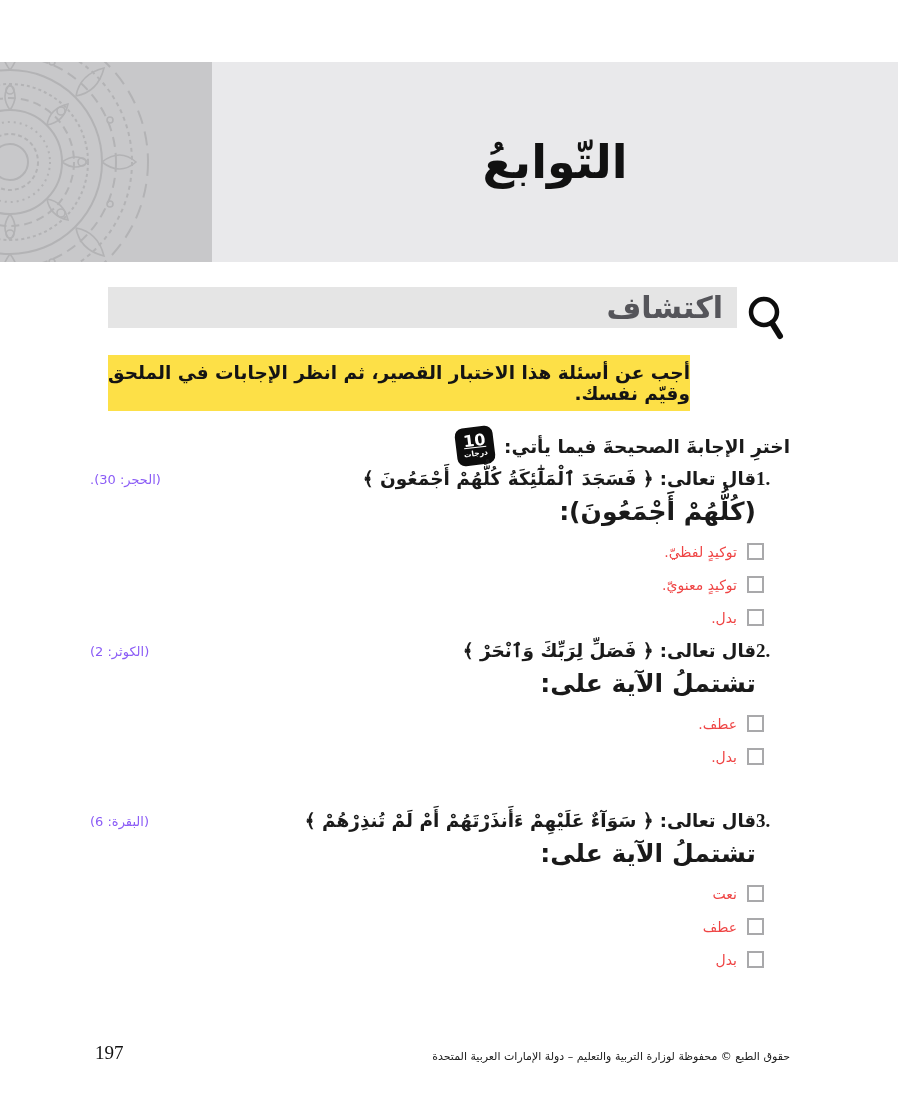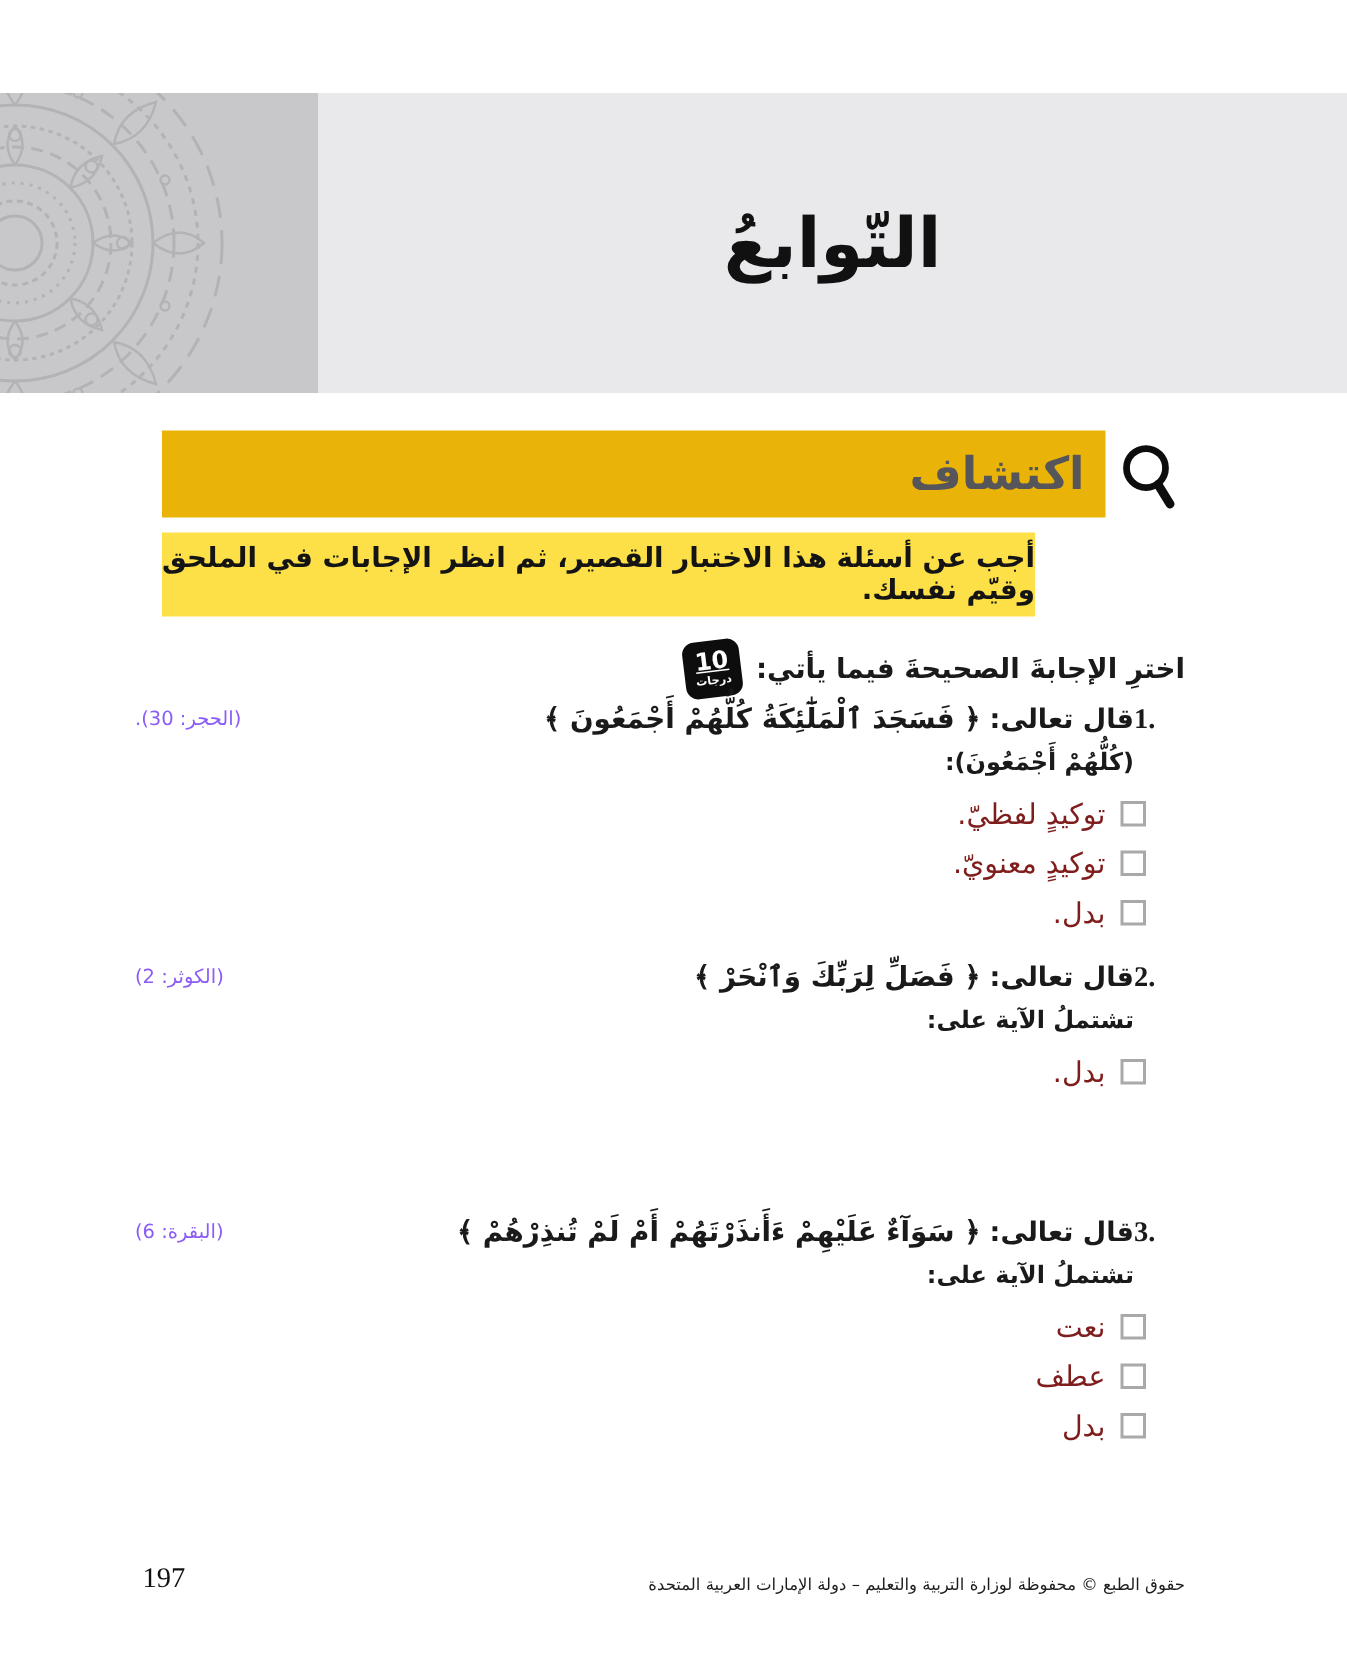--- a/index.html
+++ b/index.html
@@ -20,22 +20,22 @@
   .banner-dark svg { position:absolute; left:-70px; top:-10px; }
   .page-title {
     position:absolute; top:0; left:212px; right:0; height:200px;
     display:flex; align-items:center; justify-content:center;
     font-size:46px; font-weight:bold; color:#111;
   }
 
   
   .discovery-row { position:absolute; top:287px; left:108px; width:682px; height:58px; }
   .discovery-bar {
-    position:absolute; top:0; right:53px; left:0; height:58px;
-    background:#eab308;
+    position:absolute; top:0; right:53px; left:0; height:41px;
+    background:#e5e5e5;
     display:flex; align-items:center;
     padding-right:14px;
   }
   .discovery-label { font-size:30px; font-weight:bold; color:#55555a; }
   .search-icon-wrap { position:absolute; top:5px; right:0; width:48px; height:52px; }
 
   
   .note-box {
     position:absolute; top:355px; left:108px; width:582px; height:56px;
     background:#fde047;
@@ -61,29 +61,29 @@
   
   .question { position:absolute; right:108px; left:90px; }
   .q-header { display:flex; align-items:baseline; }
   .q-number {
     flex:0 0 34px; font-family:"Liberation Serif","DejaVu Serif",serif;
     font-weight:bold; font-size:19px; direction:ltr; text-align:left;
   }
   .q-lead { font-size:18px; font-weight:bold; white-space:nowrap; }
   .q-verse { font-size:18.5px; font-weight:bold; white-space:nowrap; margin-right:6px; }
   .q-ref { margin-right:auto; font-size:13px; color:#8b5cf6; align-self:center; white-space:nowrap; }
-  .q-prompt { margin-right:34px; margin-top:7px; font-size:16px; font-weight:bold; }
+  .q-prompt { margin-right:34px; margin-top:7px; font-size:25px; font-weight:bold; }
   .q-options { margin-right:26px; margin-top:9px; }
   .option { display:flex; align-items:center; height:33px; }
   .checkbox {
     width:17px; height:17px; background:#fff;
     border:2px solid #a9a9ab; margin-left:10px; flex:0 0 auto;
     cursor:pointer;
   }
-  .option-label { font-size:19px; color:#7f1d1d; }
+  .option-label { font-size:14px; color:#ef4444; }
 
   #q1 { top:468px; }
   #q2 { top:640px; }
   #q3 { top:810px; }
 
   
   .footer { position:absolute; top:1042px; left:0; right:0; height:30px; }
   .page-number {
     position:absolute; left:95px; top:0;
     font-family:"Liberation Serif","DejaVu Serif",serif;
@@ -190,20 +190,24 @@
     <div class="q-header">
       <span class="q-number">2.</span>
       <span class="q-lead">قال تعالى:</span>
       <span class="q-verse">﴿ فَصَلِّ لِرَبِّكَ وَٱنْحَرْ ﴾</span>
       <span class="q-ref">(الكوثر: 2)</span>
     </div>
     <div class="q-prompt">تشتملُ الآية على:</div>
     <div class="q-options">
       <div class="option">
         <span class="checkbox"></span>
+        <span class="option-label">عطف.</span>
+      </div>
+      <div class="option">
+        <span class="checkbox"></span>
         <span class="option-label">بدل.</span>
       </div>
     </div>
   </div>
 
   <div class="question" id="q3">
     <div class="q-header">
       <span class="q-number">3.</span>
       <span class="q-lead">قال تعالى:</span>
       <span class="q-verse">﴿ سَوَآءٌ عَلَيْهِمْ ءَأَنذَرْتَهُمْ أَمْ لَمْ تُنذِرْهُمْ ﴾</span>

